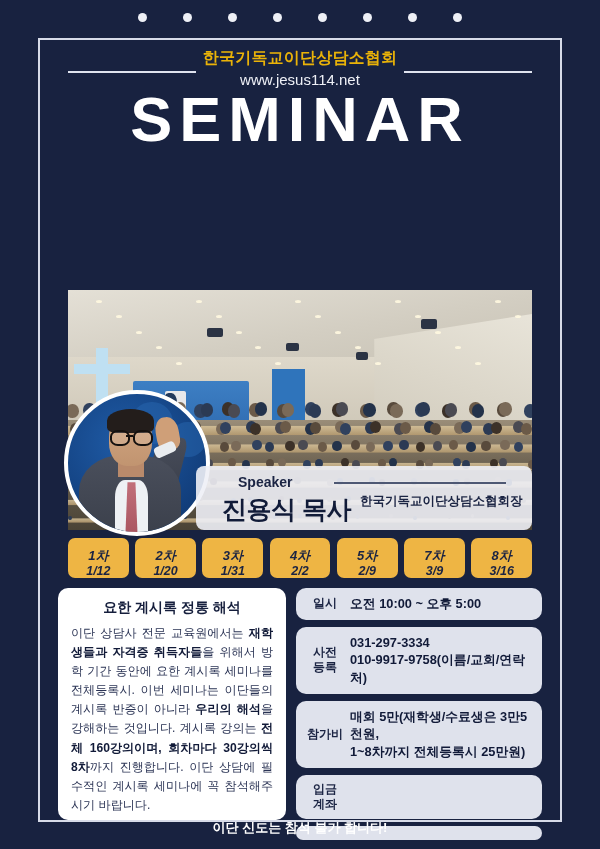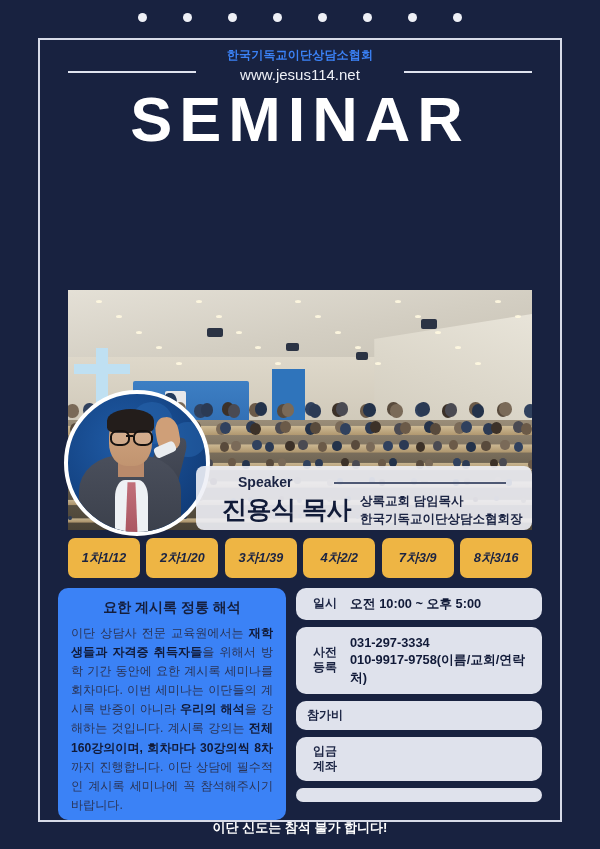--- a/index.html
+++ b/index.html
@@ -16,21 +16,21 @@
   .dot-row{position:absolute;top:13px;left:0;width:600px;height:14px;
     display:flex;justify-content:center;gap:36px;}
   .dot{width:9px;height:9px;border-radius:50%;background:#eef0f6;}
 
   
   .frame{position:absolute;left:38px;top:38px;width:524px;height:784px;
     border:2px solid #d7dbe8;box-sizing:border-box;pointer-events:none;}
 
   
   .header{position:absolute;top:48px;left:0;width:600px;text-align:center;}
-  .org{font-size:12px;font-weight:bold;color:#3b82f6;letter-spacing:.2px;
+  .org{font-size:16px;font-weight:bold;color:#eab308;letter-spacing:.2px;
     line-height:1.3;}
   .site{font-size:15px;color:#eef0f6;line-height:1.35;margin-top:1px;}
   .hline{position:absolute;top:71px;height:2px;background:#dfe3ee;}
   .hline.left{left:68px;width:128px;}
   .hline.right{right:68px;width:128px;}
 
   
   .seminar{position:absolute;top:88px;left:0;width:600px;text-align:center;
     font-size:63px;font-weight:bold;color:#ffffff;letter-spacing:7px;
     line-height:1;}
@@ -112,28 +112,28 @@
     background:#4e5873;}
   .spk-name{position:absolute;left:26px;top:27px;font-size:25px;
     font-weight:bold;color:#111b38;letter-spacing:-.5px;}
   .spk-role{position:absolute;left:164px;top:26px;font-size:12.5px;
     font-weight:bold;color:#1b2443;line-height:1.45;}
 
   
   .sessions{position:absolute;left:68px;top:538px;width:464px;
     display:flex;gap:6.5px;}
   .badge{flex:1;background:#eeb544;border-radius:7px;height:40px;
-    display:flex;flex-direction:row;align-items:center;justify-content:center;
+    display:flex;flex-direction:column;align-items:center;justify-content:flex-end;
     color:#1b2443;font-weight:bold;font-style:italic;line-height:1.12;}
   .badge .n{font-size:13px;}
   .badge .d{font-size:12.5px;}
 
   
   .desc{position:absolute;left:58px;top:588px;width:228px;height:232px;
-    background:#3b82f6;border-radius:10px;box-sizing:border-box;padding:11px 13px;}
+    background:#ffffff;border-radius:10px;box-sizing:border-box;padding:11px 13px;}
   .desc-title{font-size:14px;font-weight:bold;color:#151e3c;text-align:center;
     margin-bottom:7px;}
   .desc-body{font-size:12.1px;color:#2a3354;line-height:1.58;
     text-align:justify;text-justify:inter-character;}
   .desc-body b{color:#111a38;}
 
   .info{position:absolute;left:296px;top:588px;width:246px;}
   .row{background:#dfe2ec;border-radius:10px;display:flex;align-items:center;
     margin-bottom:7px;padding:7px 8px;box-sizing:border-box;}
   .row .k{flex:0 0 42px;font-size:12px;font-weight:bold;color:#1b2443;
@@ -408,55 +408,58 @@
     <div class="p-glass l"></div>
     <div class="p-glass r"></div>
     <div class="p-bridge"></div>
   </div>
 
   <div class="spk-card">
     <div class="spk-label">Speaker</div>
     <div class="spk-rule"></div>
     <div class="spk-name">진용식 목사</div>
     <div class="spk-role">
-      <div>상록교회 담임목사</div>
       <div>한국기독교이단상담소협회장</div>
     </div>
   </div>
 
   <div class="sessions" id="sessions">
       <div class="badge">
         <div class="n">1차</div>
         <div class="d">1/12</div>
       </div>
       <div class="badge">
         <div class="n">2차</div>
         <div class="d">1/20</div>
       </div>
       <div class="badge">
         <div class="n">3차</div>
-        <div class="d">1/39</div>
+        <div class="d">1/31</div>
       </div>
       <div class="badge">
         <div class="n">4차</div>
         <div class="d">2/2</div>
       </div>
       <div class="badge">
+        <div class="n">5차</div>
+        <div class="d">2/9</div>
+      </div>
+      <div class="badge">
         <div class="n">7차</div>
         <div class="d">3/9</div>
       </div>
       <div class="badge">
         <div class="n">8차</div>
         <div class="d">3/16</div>
       </div>
     </div>
 
   <div class="desc">
     <div class="desc-title">요한 계시록 정통 해석</div>
-    <div class="desc-body" id="desc-body"><span>이단 상담사 전문 교육원에서는 </span><b>재학생들과 자격증 취득자들</b><span>을 위해서 방학 기간 동안에 요한 계시록 세미나를 회차마다. 이번 세미나는 이단들의 계시록 반증이 아니라 </span><b>우리의 해석</b><span>을 강해하는 것입니다. 계시록 강의는 </span><b>전체 160강의이며, 회차마다 30강의씩 8차</b><span>까지 진행합니다. 이단 상담에 필수적인 계시록 세미나에 꼭 참석해주시기 바랍니다.</span></div>
+    <div class="desc-body" id="desc-body"><span>이단 상담사 전문 교육원에서는 </span><b>재학생들과 자격증 취득자들</b><span>을 위해서 방학 기간 동안에 요한 계시록 세미나를 전체등록시. 이번 세미나는 이단들의 계시록 반증이 아니라 </span><b>우리의 해석</b><span>을 강해하는 것입니다. 계시록 강의는 </span><b>전체 160강의이며, 회차마다 30강의씩 8차</b><span>까지 진행합니다. 이단 상담에 필수적인 계시록 세미나에 꼭 참석해주시기 바랍니다.</span></div>
   </div>
 
   <div class="info" id="info">
       <div class="row">
         <div class="k">일시</div>
         <div class="v">
           <div>오전 10:00 ~ 오후 5:00</div>
         </div>
       </div>
       <div class="row">
@@ -464,20 +467,24 @@
           <div>사전</div>
           <div>등록</div>
         </div>
         <div class="v">
           <div>031-297-3334</div>
           <div>010-9917-9758(이름/교회/연락처)</div>
         </div>
       </div>
       <div class="row">
         <div class="k">참가비</div>
+        <div class="v">
+          <div>매회 5만(재학생/수료생은 3만5천원,</div>
+          <div>1~8차까지 전체등록시 25만원)</div>
+        </div>
       </div>
       <div class="row">
         <div class="k">
           <div>입금</div>
           <div>계좌</div>
         </div>
       </div>
       <div class="row"></div>
     </div>
 

